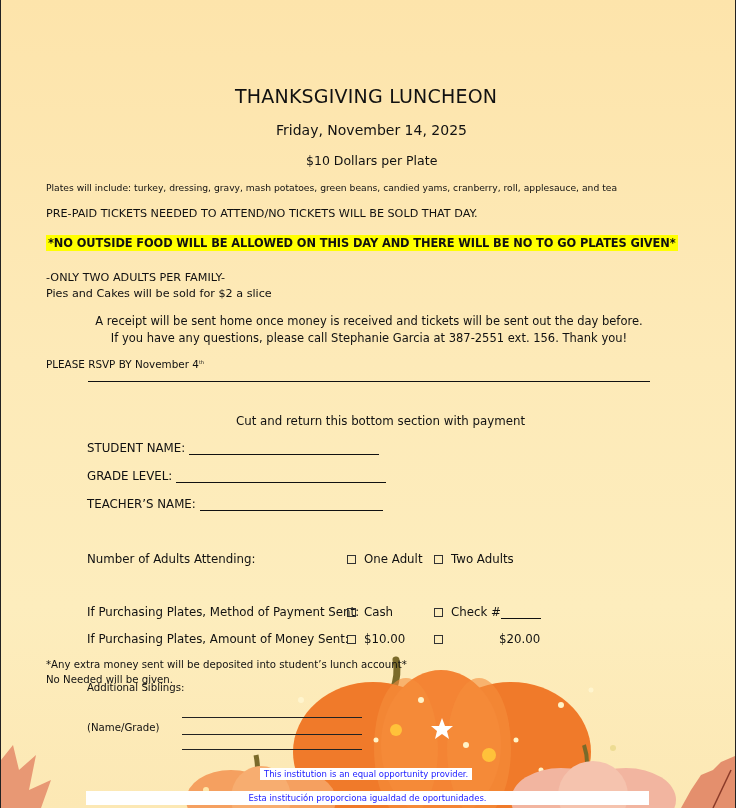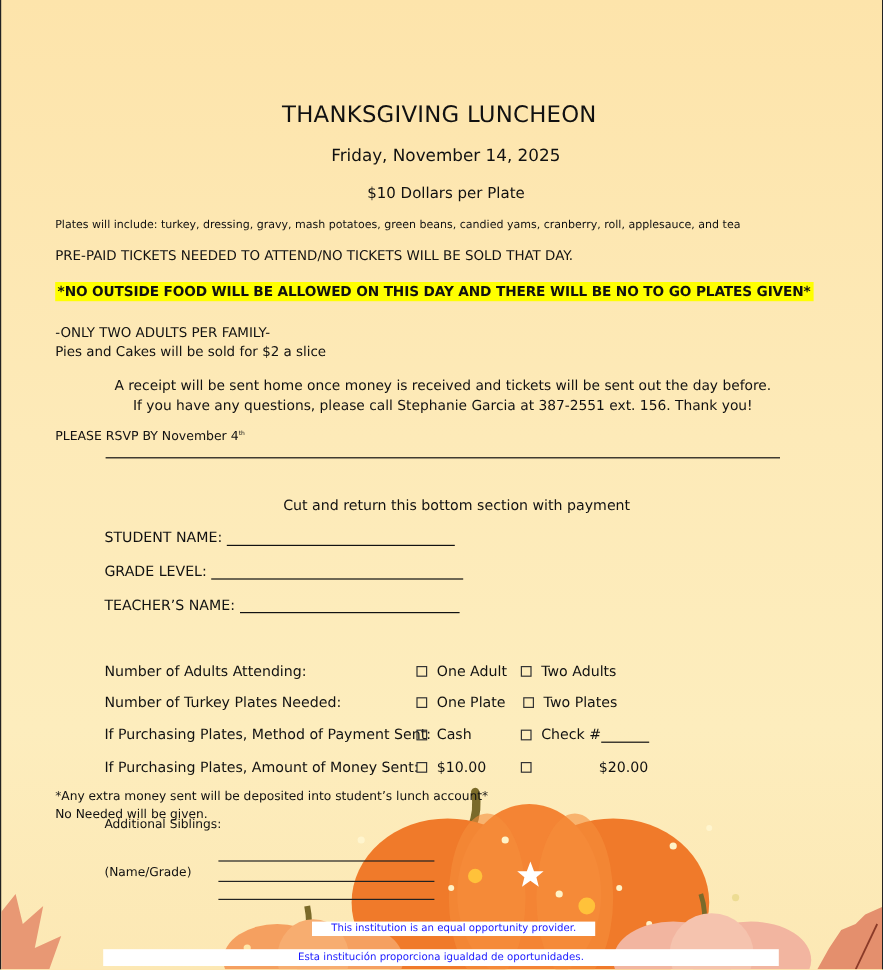--- a/index.html
+++ b/index.html
@@ -55,21 +55,21 @@
     .opt .uline { display: inline-block; width: 40px; border-bottom: 1px solid #111; height: 12px; }
 
     .extra { top: 659px; font-size: 10.2px; }
     .norefund { top: 674px; font-size: 10.2px; }
 
     .sib-label { position: absolute; left: 86px; font-family: "DejaVu Sans", sans-serif; font-size: 10.2px; }
     .sib-line { position: absolute; left: 181px; width: 180px; border-top: 1px solid #222; }
 
     .eq1 {
       position: absolute; left: 259px; top: 768px; background: #fff; color: #1a1aff;
-      font-family: "DejaVu Sans", sans-serif; font-size: 8.5px; padding: 1px 16px; white-space: nowrap;
+      font-family: "DejaVu Sans", sans-serif; font-size: 8.5px; padding: 1px 4px; white-space: nowrap;
     }
     .eq2 {
       position: absolute; left: 85px; top: 791px; width: 563px; height: 14px; background: #fff; color: #1a1aff;
       font-family: "DejaVu Sans", sans-serif; font-size: 8.5px; text-align: center; line-height: 14px;
     }
   </style>
 </head>
 <body>
 
 <div class="page">
@@ -154,31 +154,20 @@
     <span class="q">Number of Adults Attending:</span>
     <span class="opt" style="left:260px;">
         <span class="cb"></span>
         <span>One Adult</span>
       </span>
     <span class="opt" style="left:347px;">
         <span class="cb"></span>
         <span>Two Adults</span>
       </span>
   </div>
-  <div class="opt-row" style="top:578px;">
-    <span class="q">Number of Turkey Plates Needed:</span>
-    <span class="opt" style="left:260px;">
-        <span class="cb"></span>
-        <span>One Plate</span>
-      </span>
-    <span class="opt" style="left:349px;">
-        <span class="cb"></span>
-        <span>Two Plates</span>
-      </span>
-  </div>
   <div class="opt-row" style="top:605px;">
     <span class="q">If Purchasing Plates, Method of Payment Sent:</span>
     <span class="opt" style="left:260px;">
         <span class="cb"></span>
         <span>Cash</span>
       </span>
     <span class="opt" style="left:347px;">
         <span class="cb"></span>
         <span>Check #</span>
         <span class="uline"></span>

